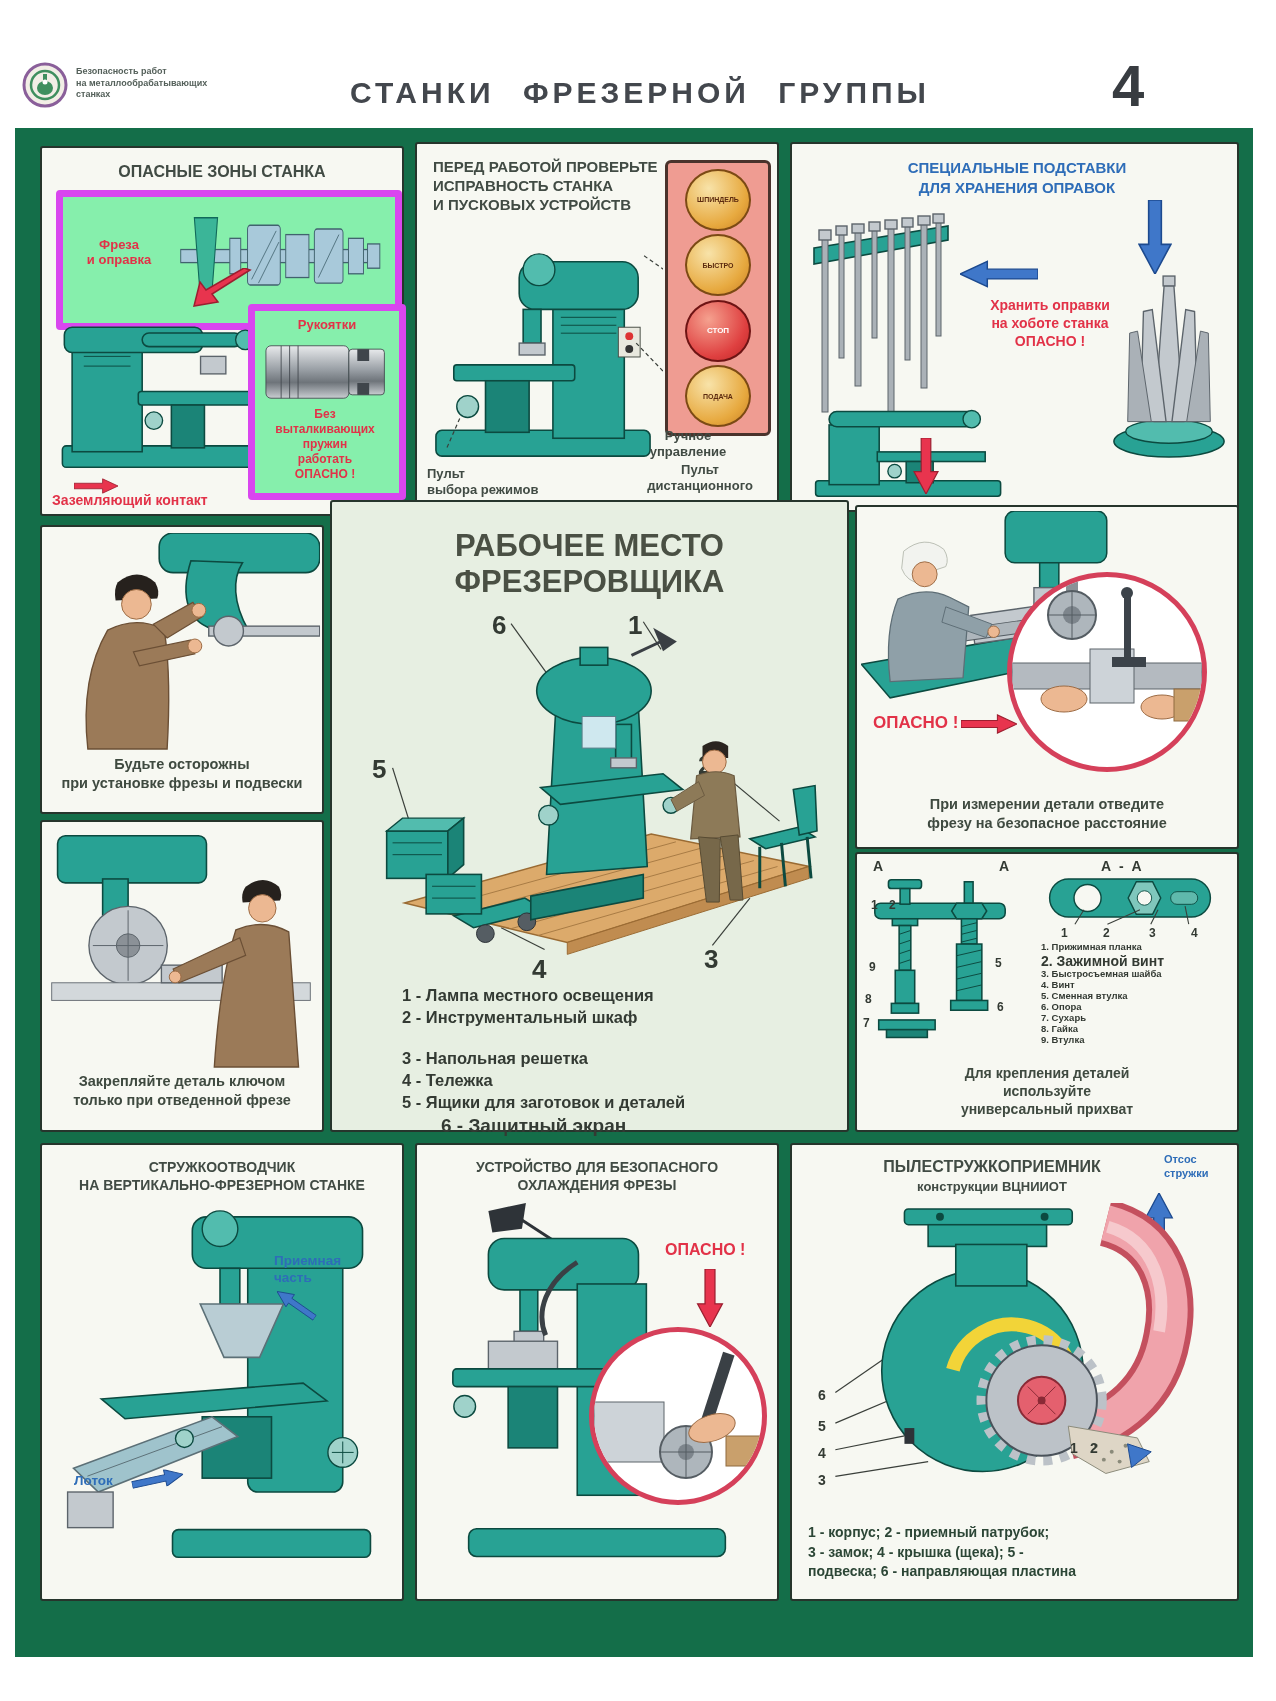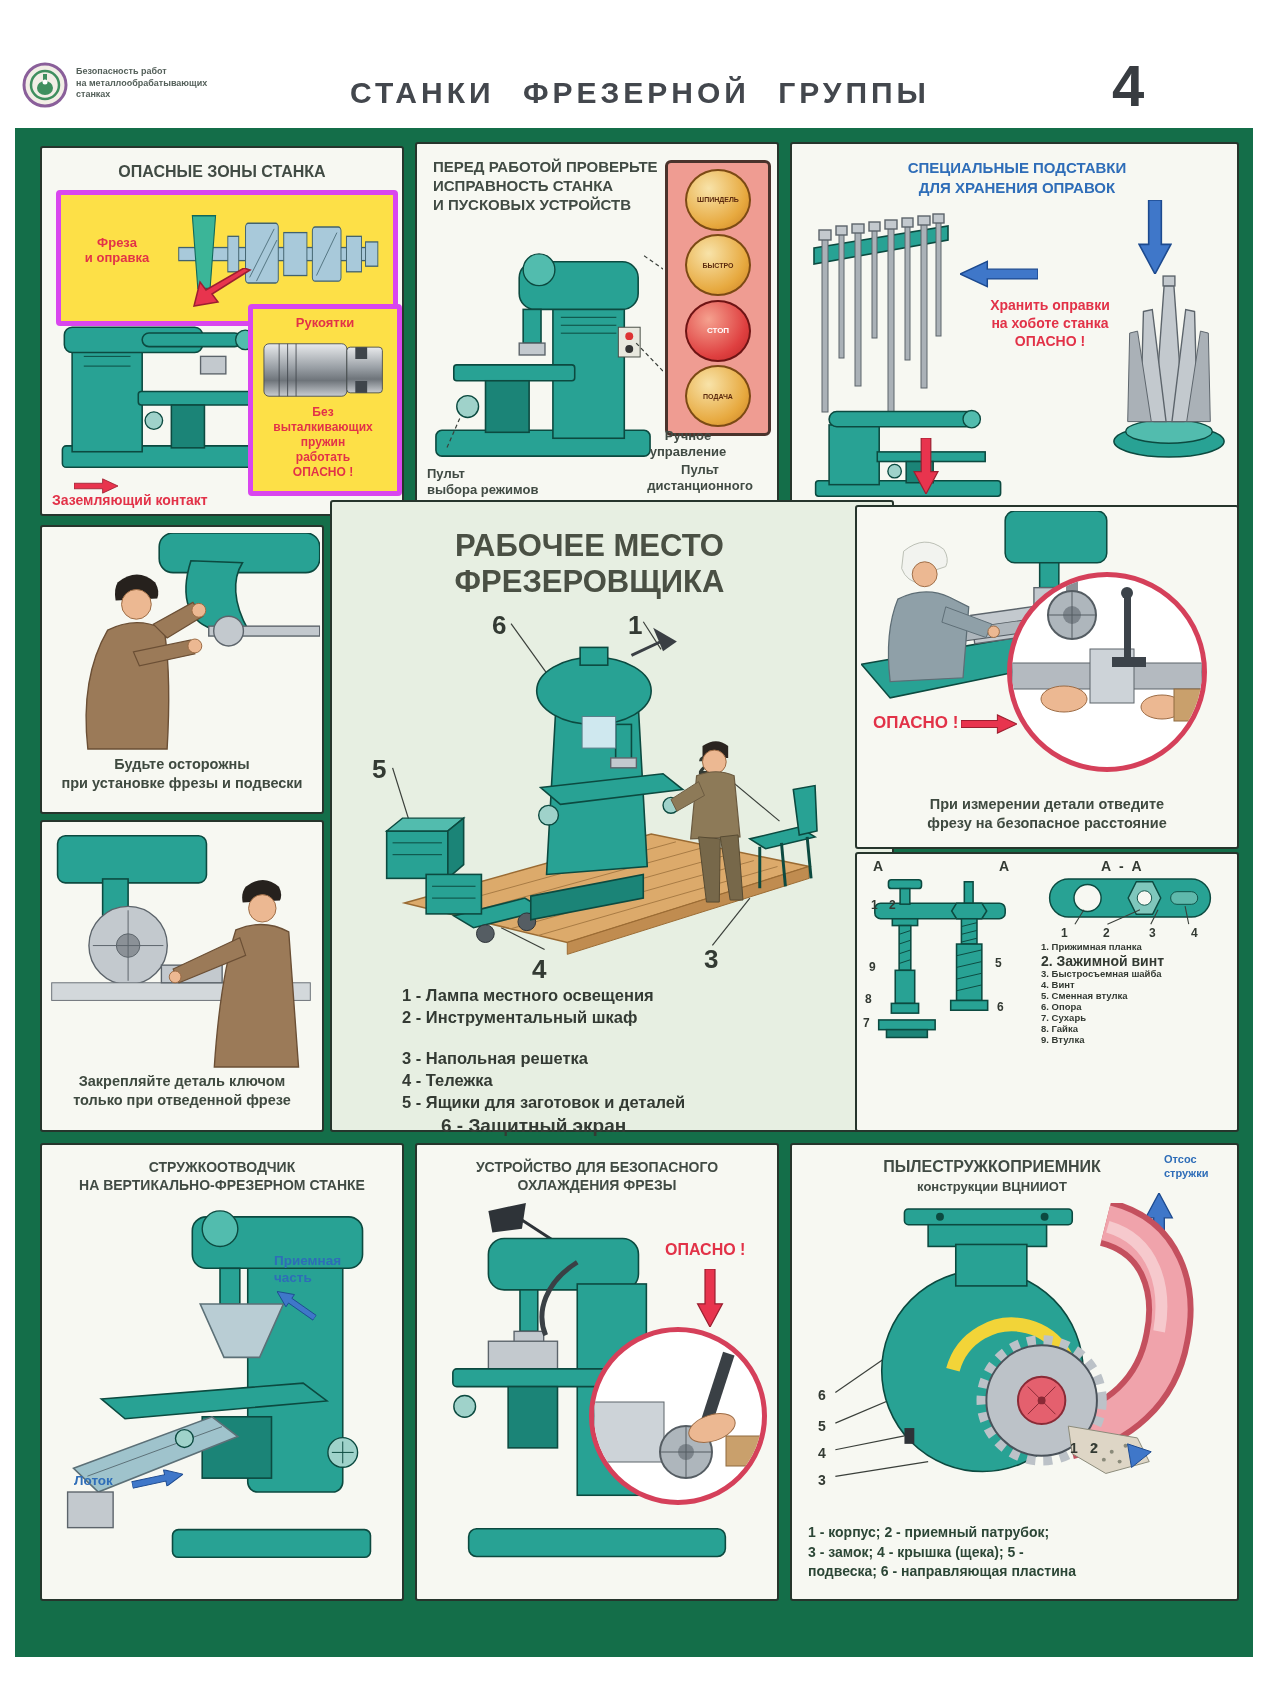--- a/index.html
+++ b/index.html
@@ -14,21 +14,21 @@
   
   .board{left:15px;top:128px;width:1238px;height:1529px;background:#146e49;}
   .panel{position:absolute;background:#f7f8f2;border:2px solid #26352c;border-radius:3px;}
   .panel.green{background:#e7efe2;}
   .ttl{font-weight:bold;color:#414b44;text-align:center;line-height:1.25;}
   .ttl-l{font-weight:bold;color:#414b44;text-align:left;line-height:1.25;}
   .blu{color:#2e6db8;font-weight:bold;}
   .red{color:#e23248;font-weight:bold;}
   .cap{font-weight:bold;color:#3f4a40;text-align:center;line-height:1.3;}
   .num{font-weight:bold;color:#333a33;}
-  .redbox{position:absolute;border:5px solid #d946ef;border-radius:4px;background:#fde047;}
+  .redbox{position:absolute;border:7px solid #d946ef;border-radius:4px;background:#86efac;}
   .ctrl{position:absolute;background:#ef9c92;border:3px solid #4a332c;border-radius:6px;
         display:flex;flex-direction:column;align-items:center;justify-content:space-around;padding:4px 0;}
   .btn{width:62px;height:58px;border-radius:50%;border:2px solid #7c4a14;
        background:radial-gradient(circle at 35% 30%,#f8e3a9,#e7a93f 65%,#c97f24);
        display:flex;align-items:center;justify-content:center;}
   .btn span{font-size:7px;font-weight:bold;color:#5c2a0e;text-align:right;}
   .btn.stop{background:radial-gradient(circle at 35% 30%,#f5a18f,#df4040 65%,#b92525);border-color:#6e1414;}
   .btn.stop span{color:#fff;font-size:8px;}
   .inset{position:absolute;border:5px solid #d5405a;border-radius:50%;background:#fff;overflow:hidden;}
   
@@ -294,21 +294,21 @@
           <path d="M112 92 L152 70 L162 84 L126 106 Z" fill="#9b7a58" stroke="#6b4f35" stroke-width="1.2"></path>
           <circle cx="158" cy="78" r="7" class="sk"></circle>
           <path d="M92 120 L150 108 L154 122 L98 134 Z" fill="#9b7a58" stroke="#6b4f35" stroke-width="1.2"></path>
           <circle cx="154" cy="114" r="7" class="sk"></circle>
         </svg>
       </span>
       <div class="abs cap pre" style="left:8px;top:228px;width:264px;font-size:14.5px;">Будьте осторожны
 при установке фрезы и подвески</div>
     </div>
 
-    <div class="panel green" style="left:315px;top:372px;width:515px;height:628px;padding-left:45px;">
+    <div class="panel green" style="left:315px;top:372px;width:515px;height:628px;">
       <div class="abs pre" style="left:40px;top:26px;width:435px;font-size:31px;font-weight:bold;color:#4a5044;text-align:center;line-height:1.15;">РАБОЧЕЕ МЕСТО
 ФРЕЗЕРОВЩИКА</div>
       <span class="abs num" style="left:160px;top:108px;font-size:26px;">6</span>
       <span class="abs num" style="left:296px;top:108px;font-size:26px;">1</span>
       <span class="abs num" style="left:40px;top:252px;font-size:26px;">5</span>
       <span class="abs num" style="left:366px;top:248px;font-size:26px;">2</span>
       <span class="abs num" style="left:200px;top:452px;font-size:26px;">4</span>
       <span class="abs num" style="left:372px;top:442px;font-size:26px;">3</span>
       <span class="abs" style="left:0;top:100px;">
         <svg width="515" height="380" viewBox="0 0 515 385">
@@ -475,20 +475,23 @@
         <div class="num" style="font-size:9.5px;line-height:1.15;">1. Прижимная планка</div>
         <div class="num" style="font-size:14px;line-height:1.15;">2. Зажимной винт</div>
         <div class="num" style="font-size:9.5px;line-height:1.15;">3. Быстросъемная шайба</div>
         <div class="num" style="font-size:9.5px;line-height:1.15;">4. Винт</div>
         <div class="num" style="font-size:9.5px;line-height:1.15;">5. Сменная втулка</div>
         <div class="num" style="font-size:9.5px;line-height:1.15;">6. Опора</div>
         <div class="num" style="font-size:9.5px;line-height:1.15;">7. Сухарь</div>
         <div class="num" style="font-size:9.5px;line-height:1.15;">8. Гайка</div>
         <div class="num" style="font-size:9.5px;line-height:1.15;">9. Втулка</div>
       </div>
+      <div class="abs cap pre" style="left:40px;top:210px;width:300px;font-size:14px;">Для крепления деталей
+используйте
+универсальный прихват</div>
     </div>
 
     <div class="panel" style="left:25px;top:1015px;width:360px;height:454px;">
       <div class="abs ttl pre" style="left:10px;top:14px;width:340px;font-size:14px;">СТРУЖКООТВОДЧИК
 НА ВЕРТИКАЛЬНО-ФРЕЗЕРНОМ СТАНКЕ</div>
       <span class="abs" style="left:10px;top:58px;">
         <svg width="340" height="386" viewBox="0 0 340 390">
           <rect x="196" y="36" width="96" height="256" rx="10" class="mc"></rect>
           <rect x="140" y="14" width="172" height="52" rx="14" class="mc"></rect>
           <circle cx="168" cy="26" r="18" class="mcl"></circle>

